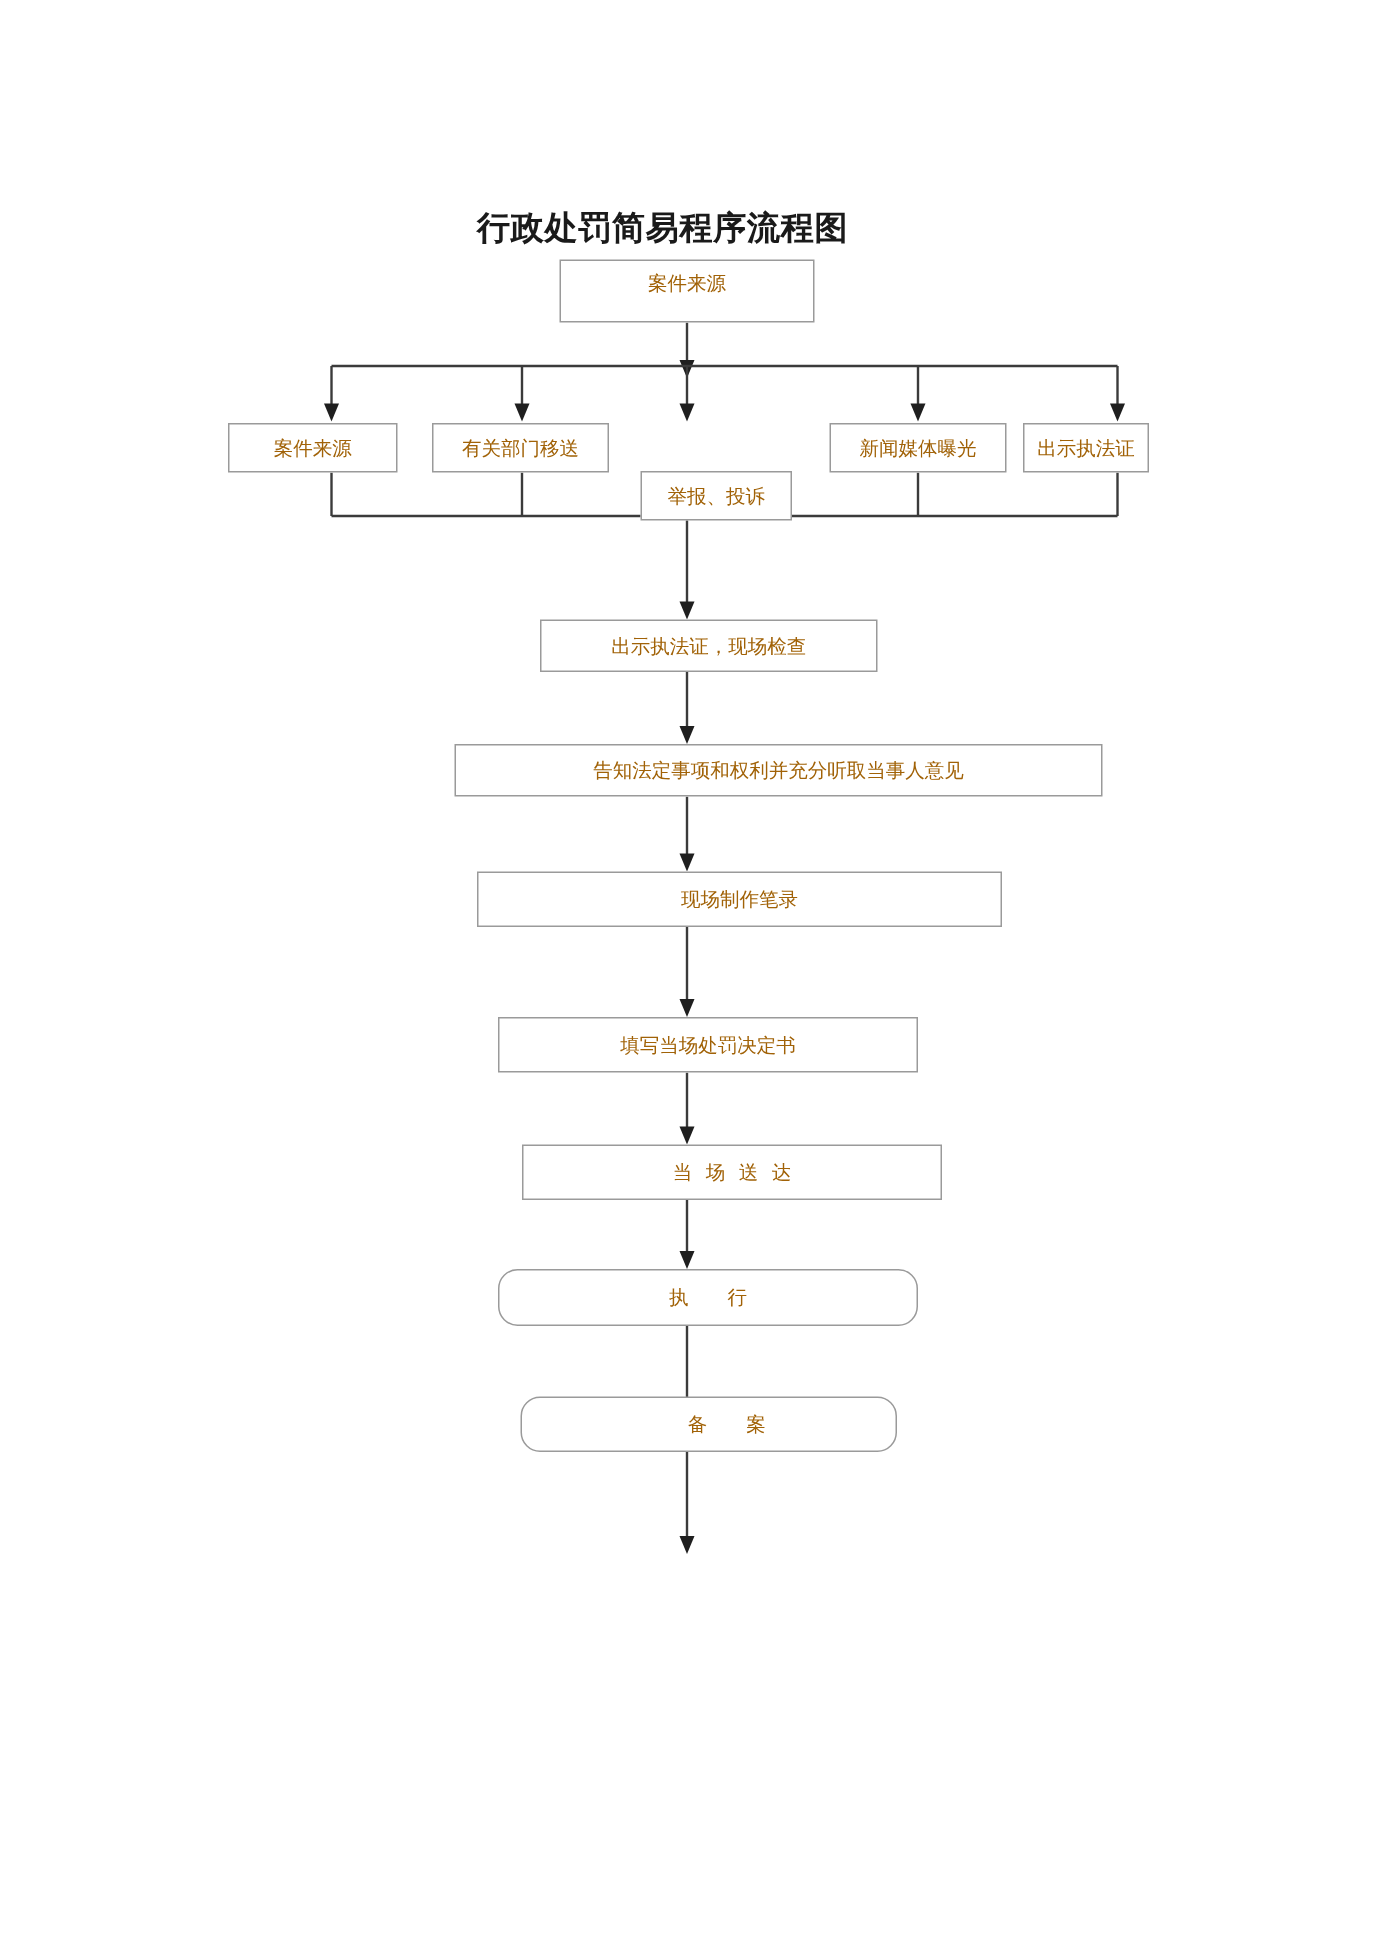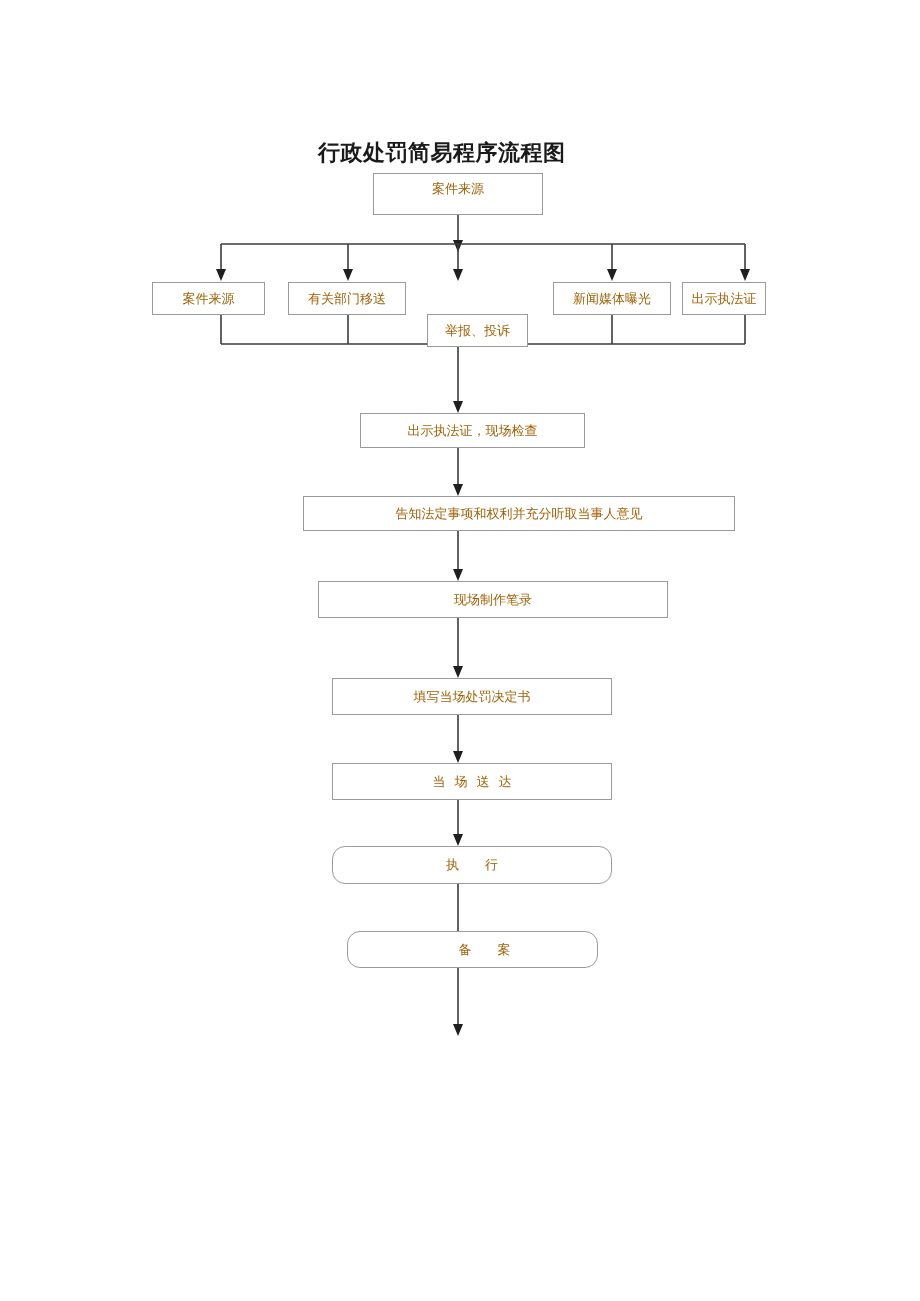--- a/index.html
+++ b/index.html
@@ -48,20 +48,21 @@
     line-height: 1.2;
     white-space: nowrap;
   }
   .node.top-aligned {
     align-items: flex-start;
     padding-top: 7px;
   }
   .node.spaced {
     letter-spacing: 9px;
     text-indent: 9px;
+    margin-left: 16px;
   }
   .node.wide-spaced {
     letter-spacing: 26px;
     text-indent: 26px;
     border-radius: 13px;
   }
   svg.connectors {
     position: absolute;
     left: 0;
     top: 0;

